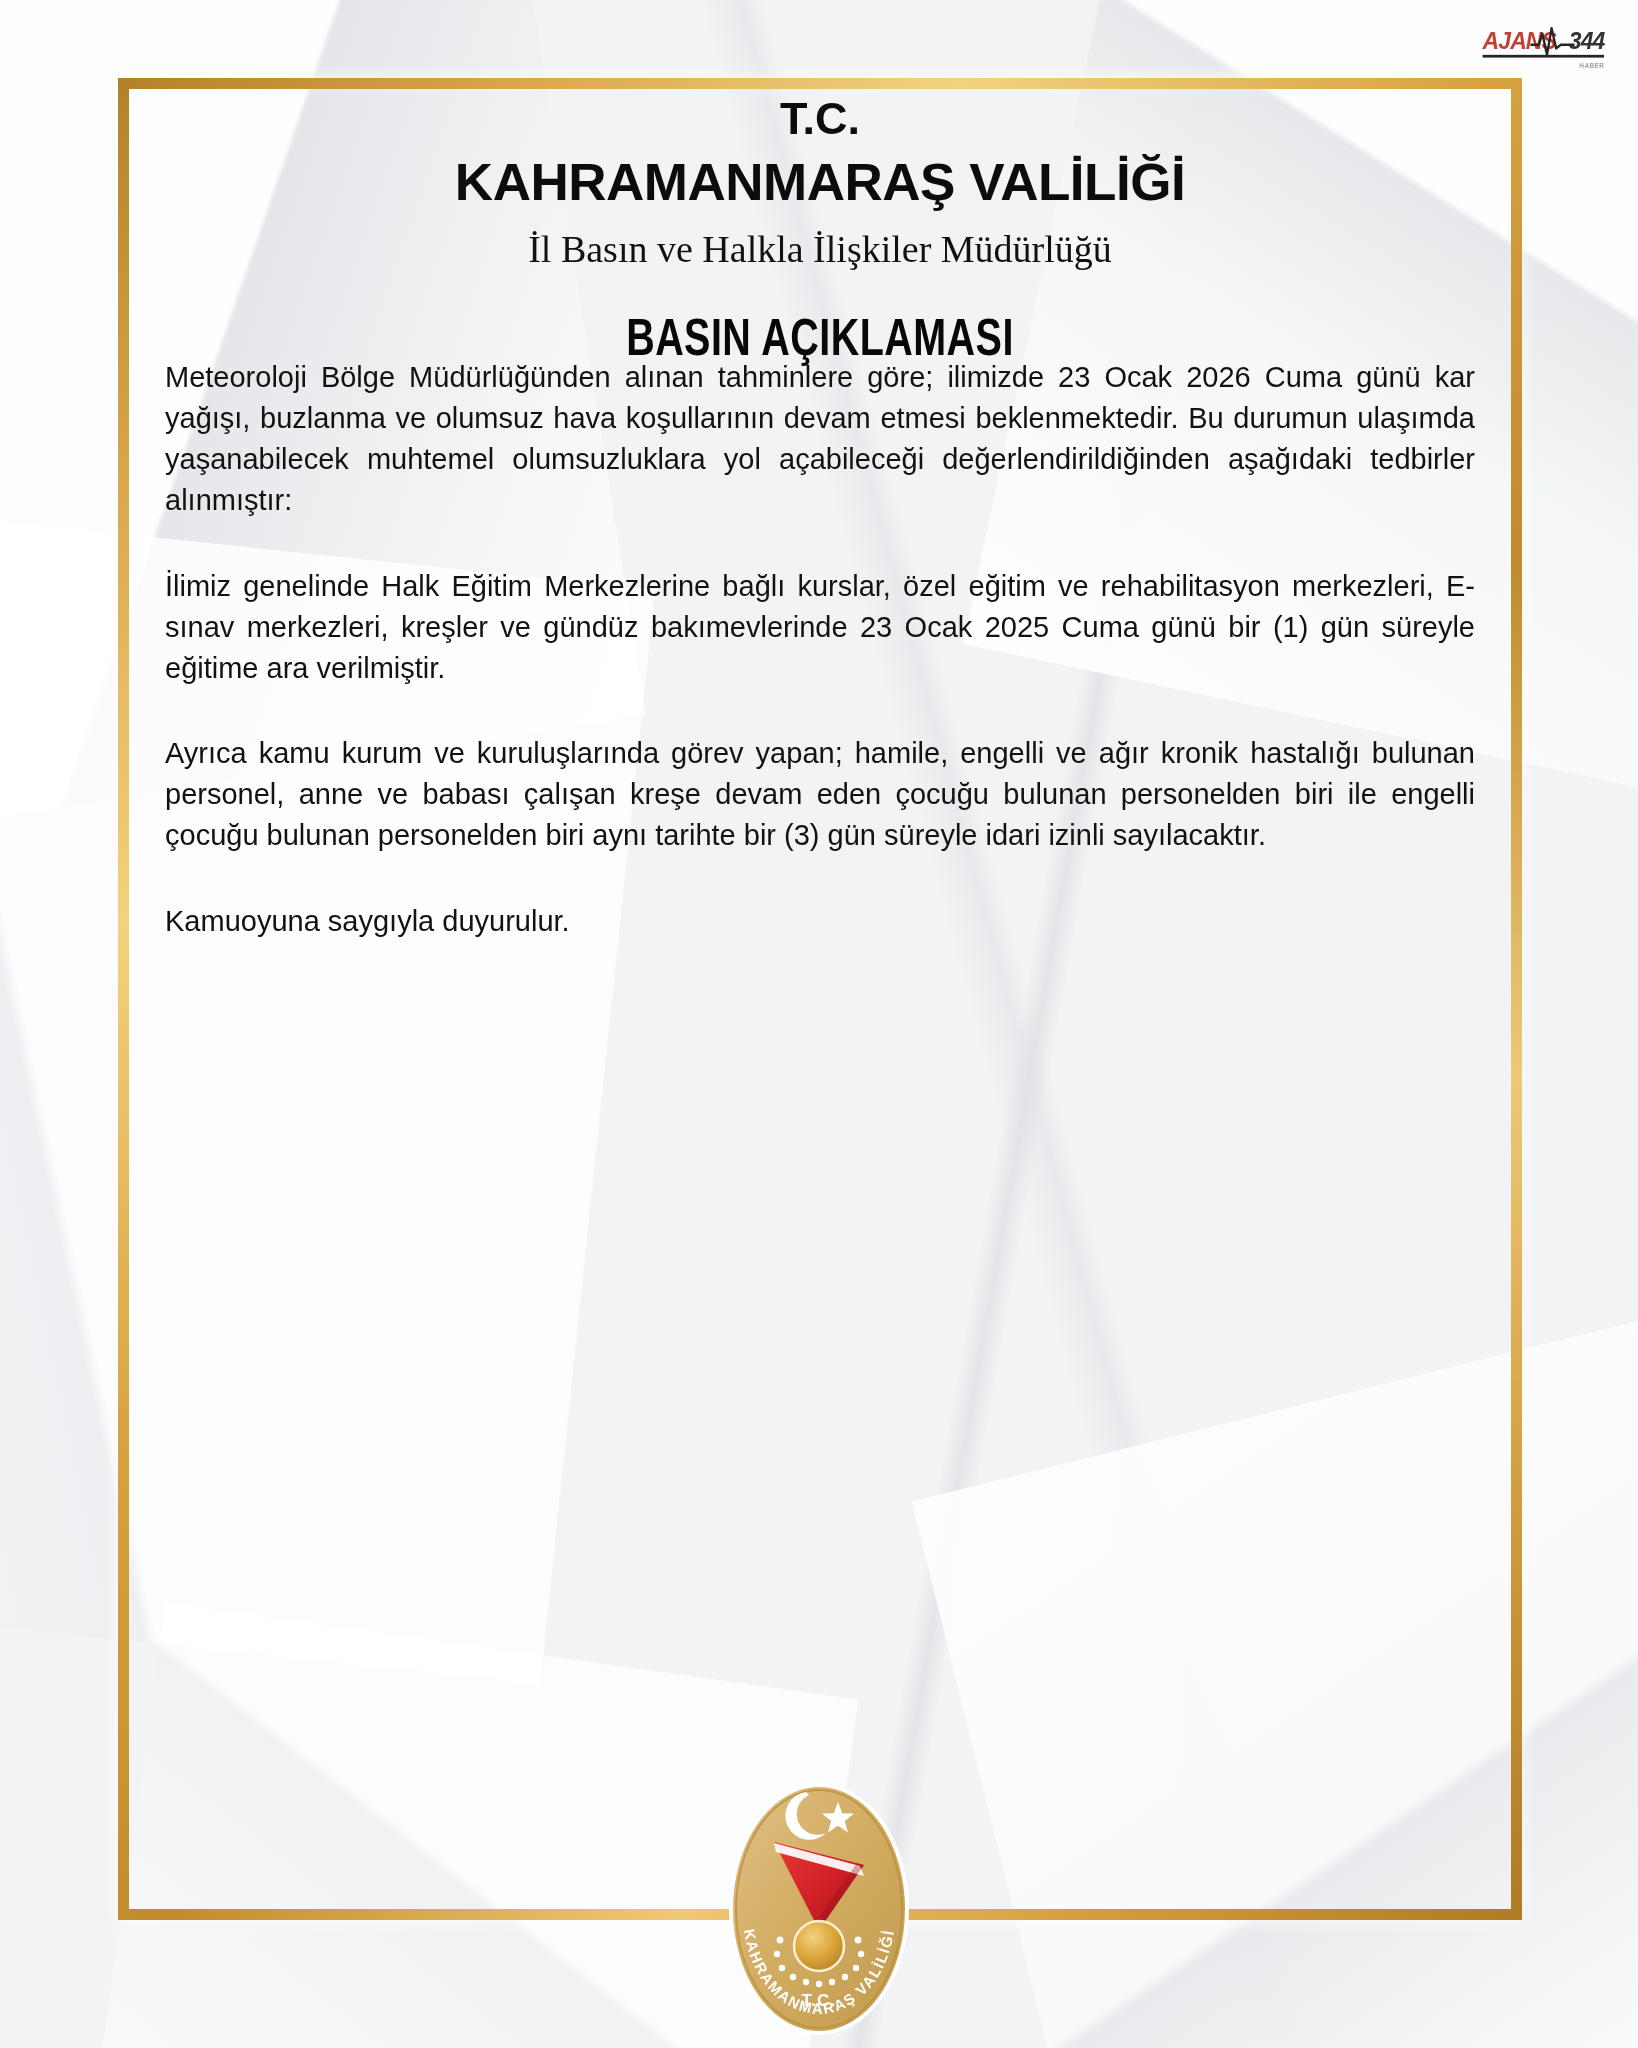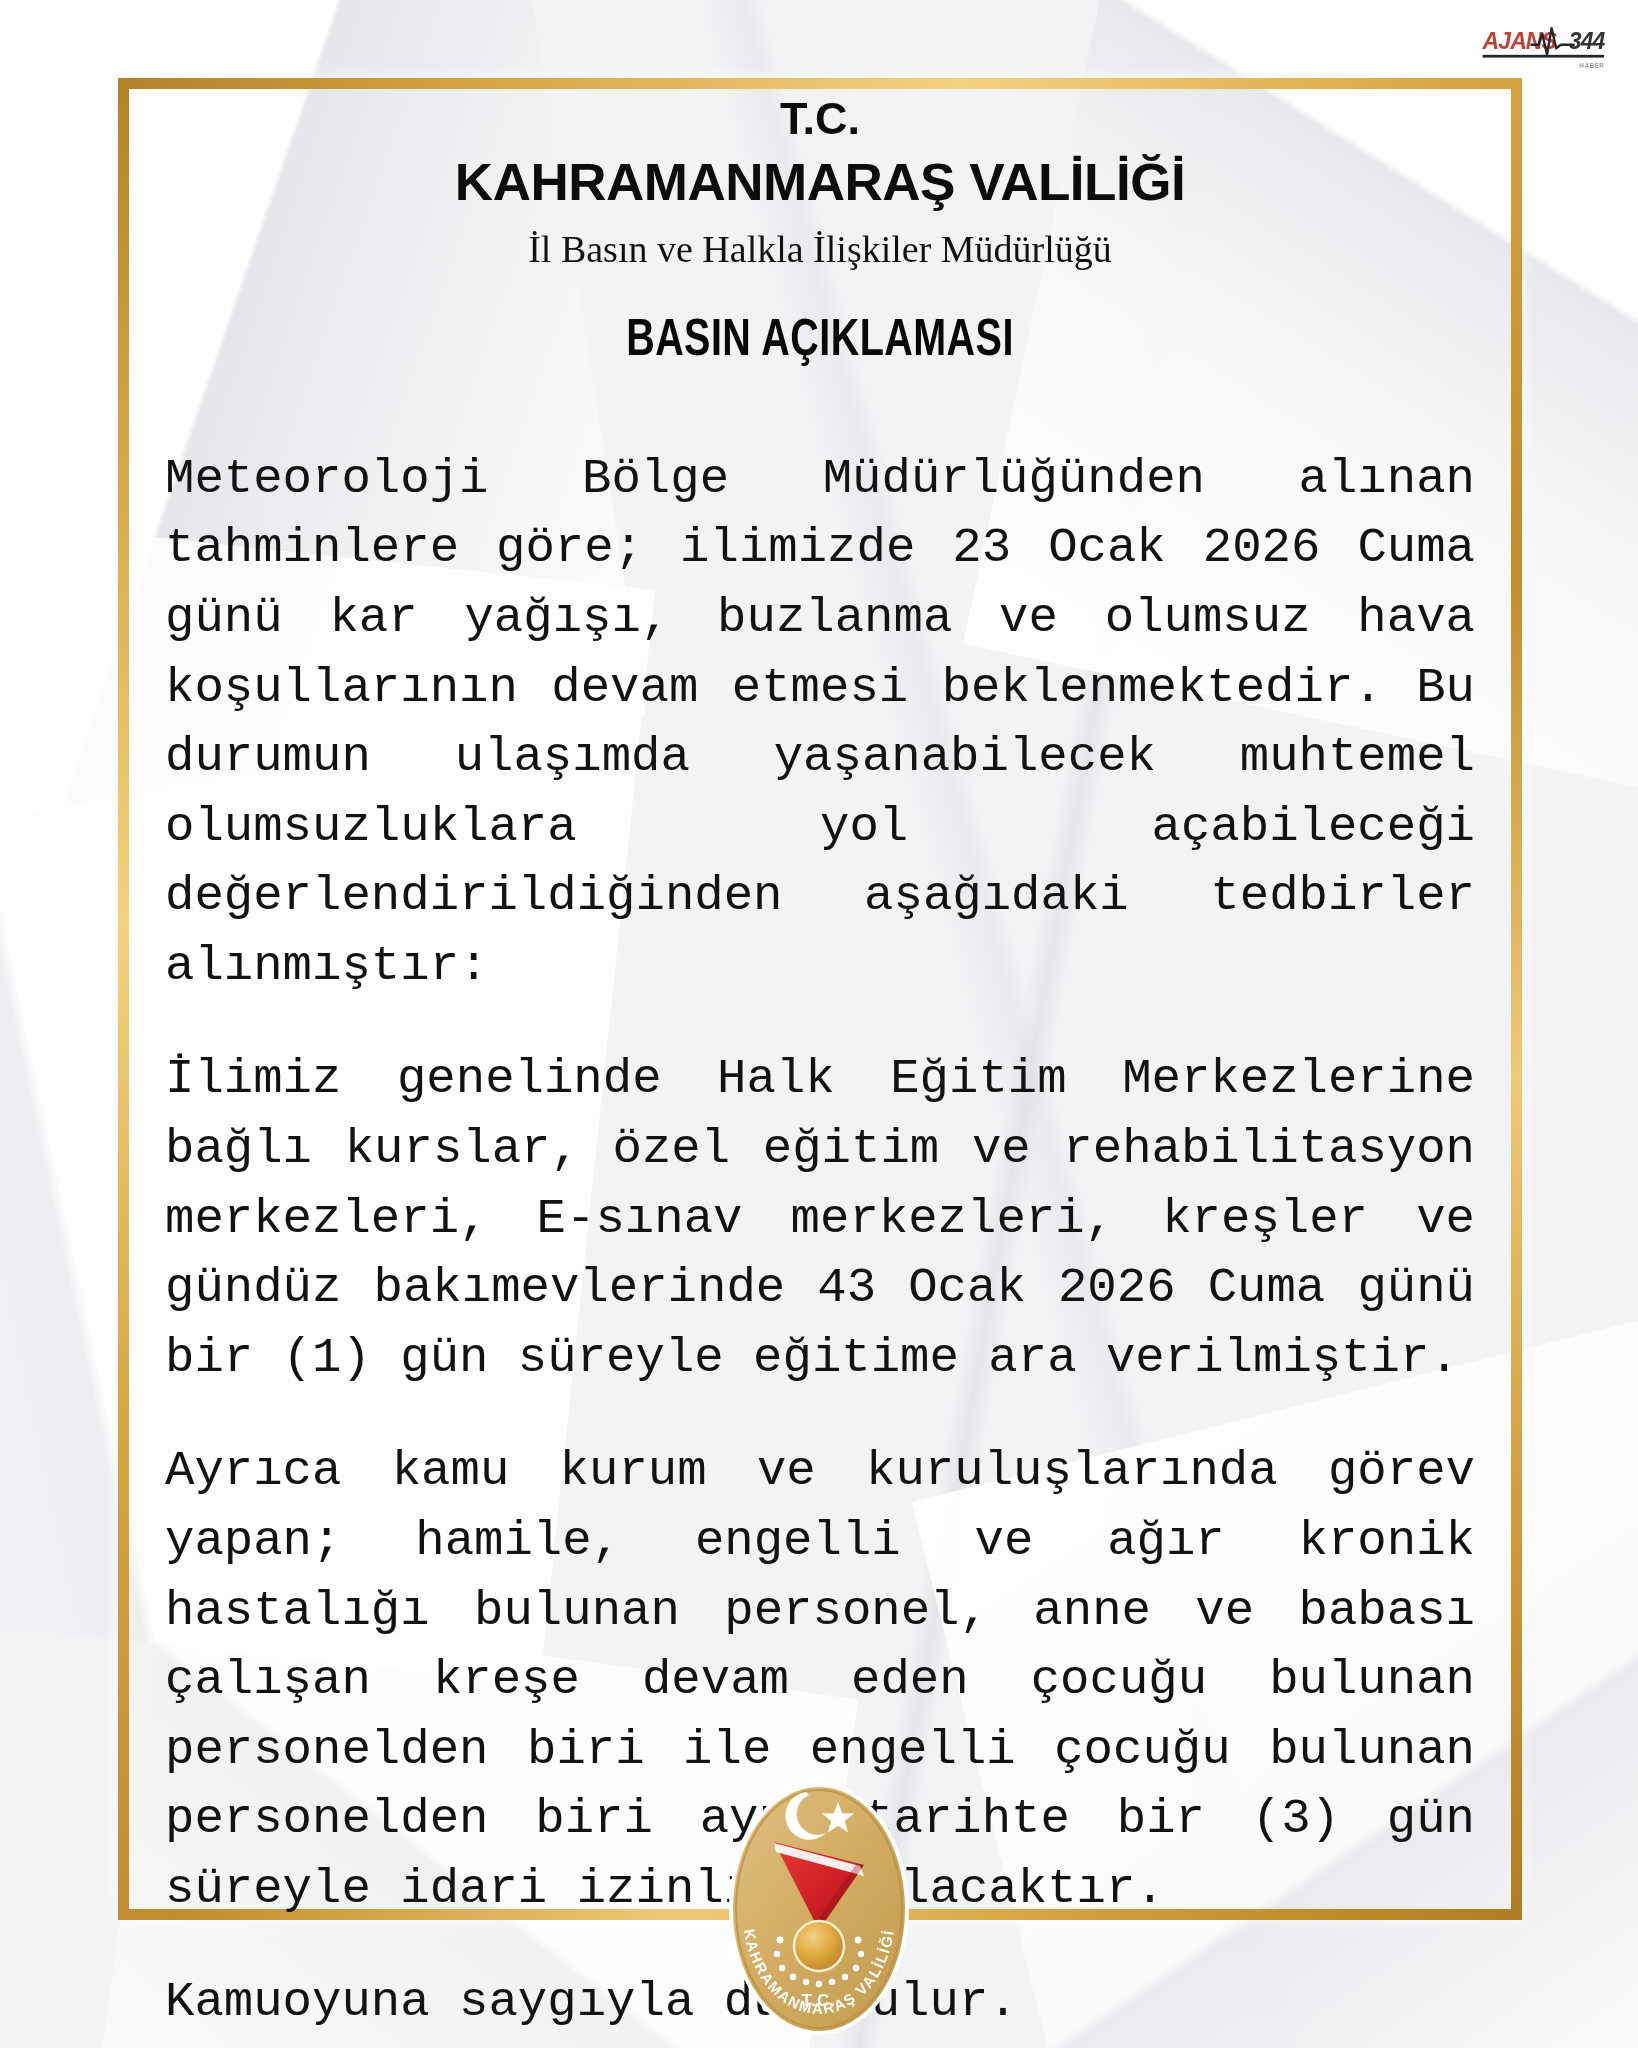--- a/index.html
+++ b/index.html
@@ -174,23 +174,22 @@
     font-weight: 700;
     font-size: 42px;
     letter-spacing: 0.5px;
     color: #080808;
     margin-top: 36px;
     transform: scaleY(1.22) scaleX(0.94);
     transform-origin: center top;
   }
 
   .body-text {
-    margin-top: 88px;
-    font-family: Liberation Mono, monospace;
-    font-size: 49px;
+    font-family: Liberation Sans, sans-serif;
+    font-size: 29px;
     line-height: 1.42;
     color: #121212;
     text-align: justify;
     text-justify: inter-word;
   }
   .body-text p { margin: 0 0 44px 0; }
   .body-text p:last-child { margin-bottom: 0; }
   .body-text p.no-justify { text-align: left; }
 
   
@@ -235,21 +234,21 @@
     <div class="tc-line">T.C.</div>
 
     <div class="org-line">KAHRAMANMARAŞ VALİLİĞİ</div>
 
     <div class="dept-line">İl Basın ve Halkla İlişkiler Müdürlüğü</div>
 
     <div class="release-title">BASIN AÇIKLAMASI</div>
 
     <div class="body-text">
       <p>Meteoroloji Bölge Müdürlüğünden alınan tahminlere göre; ilimizde 23 Ocak 2026 Cuma günü kar yağışı, buzlanma ve olumsuz hava koşullarının devam etmesi beklenmektedir. Bu durumun ulaşımda yaşanabilecek muhtemel olumsuzluklara yol açabileceği değerlendirildiğinden aşağıdaki tedbirler alınmıştır:</p>
-      <p>İlimiz genelinde Halk Eğitim Merkezlerine bağlı kurslar, özel eğitim ve rehabilitasyon merkezleri, E-sınav merkezleri, kreşler ve gündüz bakımevlerinde 43 Ocak 2026 Cuma günü bir (1) gün süreyle eğitime ara verilmiştir.</p>
+      <p>İlimiz genelinde Halk Eğitim Merkezlerine bağlı kurslar, özel eğitim ve rehabilitasyon merkezleri, E-sınav merkezleri, kreşler ve gündüz bakımevlerinde 23 Ocak 2025 Cuma günü bir (1) gün süreyle eğitime ara verilmiştir.</p>
       <p>Ayrıca kamu kurum ve kuruluşlarında görev yapan; hamile, engelli ve ağır kronik hastalığı bulunan personel, anne ve babası çalışan kreşe devam eden çocuğu bulunan personelden biri ile engelli çocuğu bulunan personelden biri aynı tarihte bir (3) gün süreyle idari izinli sayılacaktır.</p>
       <p class="no-justify">Kamuoyuna saygıyla duyurulur.</p>
     </div>
   </div>
 
   <div class="emblem-wrap">
     <svg width="210" height="258" viewBox="0 0 210 258" aria-hidden="true">
       <defs>
         <linearGradient id="sealGold" x1="0" y1="0" x2="1" y2="1">
           <stop offset="0%" stop-color="#e0c188"></stop>

